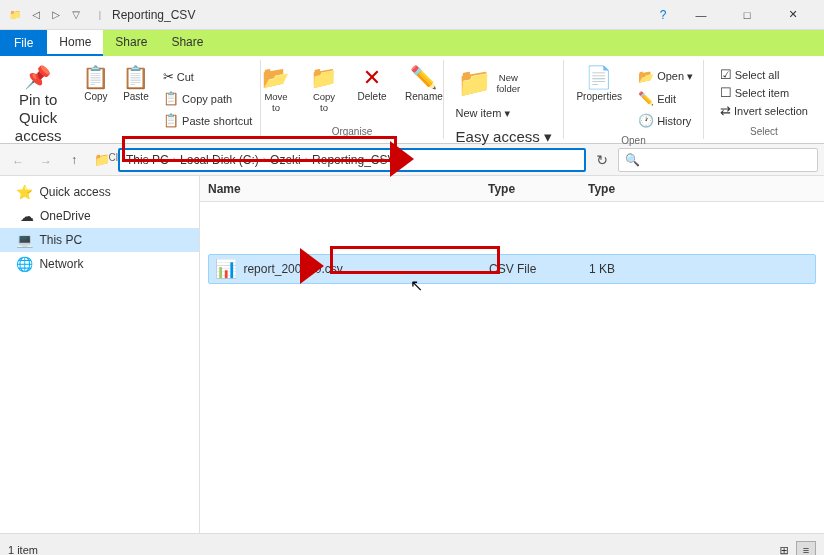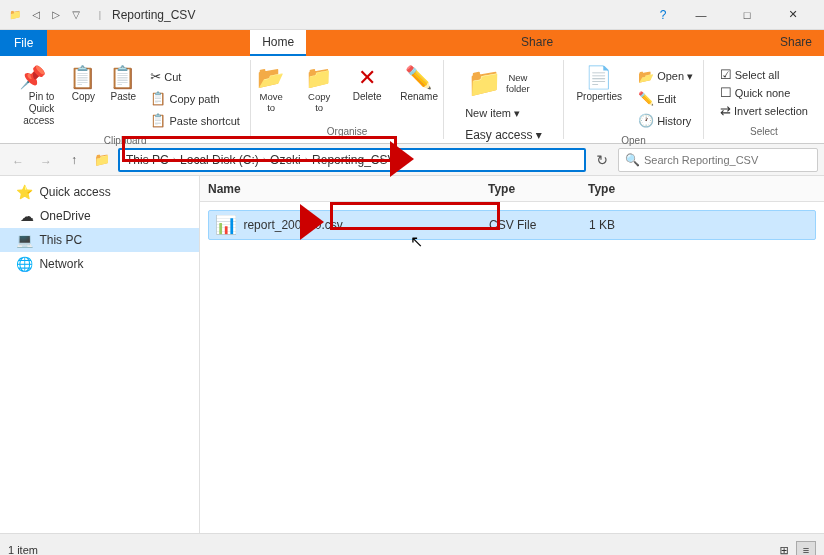--- a/index.html
+++ b/index.html
@@ -19,22 +19,21 @@
     .title-bar-title { flex: 1; font-size: 12px; color: #333; margin-left: 4px; }
     .title-bar-controls { display: flex; gap: 0; }
     .title-bar-btn { width: 46px; height: 30px; display: flex; align-items: center; justify-content: center; font-size: 11px; color: #333; cursor: pointer; }
     .title-bar-btn-help { width: 30px; height: 30px; display: flex; align-items: center; justify-content: center; font-size: 12px; color: #0078d7; cursor: pointer; }
 
     
     .ribbon-tabs {
       display: flex;
       align-items: stretch;
       height: 26px;
-      background: #f97316;
-      justify-content: space-between;
+      background: #bef264;
     }
     .ribbon-tab-file {
       background: #0078d7;
       color: white;
       padding: 0 14px;
       display: flex;
       align-items: center;
       font-size: 12px;
       cursor: pointer;
     }
@@ -314,21 +313,21 @@
   <div class="ribbon-tab">Share</div>
   <div class="ribbon-tab">Share</div>
 </div>
 
 <div class="ribbon-body">
 
   <div class="ribbon-group" style="min-width:170px;">
     <div class="ribbon-group-content">
       <div class="ribbon-btn-large">
         <div class="icon">📌</div>
-        <div class="label" style="font-size:10px; text-align:right; line-height:1.2;">Pin to Quick<br>access</div>
+        <div class="label" style="font-size:15px; text-align:center; line-height:1.2;">Pin to Quick<br>access</div>
       </div>
       <div class="ribbon-btn-large" style="min-width:36px;">
         <div class="icon">📋</div>
         <div class="label">Copy</div>
       </div>
       <div class="ribbon-btn-large" style="min-width:36px;">
         <div class="icon">📋</div>
         <div class="label">Paste</div>
       </div>
       <div class="ribbon-btns-col">
@@ -373,21 +372,21 @@
 
   <div class="ribbon-group" style="min-width:120px;">
     <div class="ribbon-group-content" style="flex-direction:column; align-items:flex-start; gap:2px;">
       <div class="ribbon-btn-large" style="flex-direction:row; align-items:center; gap:4px; padding:4px 6px;">
         <div class="icon" style="font-size:28px;">📁</div>
         <div class="label" style="font-size:9.5px; line-height:1.2;">New<br>folder</div>
       </div>
       <div class="ribbon-btn-small" style="font-size:11px;">
         <span>New item ▾</span>
       </div>
-      <div class="ribbon-btn-small" style="font-size:12px;">
+      <div class="ribbon-btn-small" style="font-size:15px;">
         <span>Easy access ▾</span>
       </div>
     </div>
     <div class="ribbon-group-label">New</div>
   </div>
 
   <div class="ribbon-group" style="min-width:140px;">
     <div class="ribbon-group-content" style="gap:4px;">
       <div class="ribbon-btn-large">
         <div class="icon">📄</div>
@@ -413,21 +412,21 @@
 
   <div class="ribbon-group" style="min-width:120px;">
     <div class="ribbon-group-content">
       <div class="select-group-content">
         <div class="select-btn">
           <span class="icon">☑</span>
           <span>Select all</span>
         </div>
         <div class="select-btn">
           <span class="icon">☐</span>
-          <span>Quick none</span>
+          <span>Select item</span>
         </div>
         <div class="select-btn">
           <span class="icon">⇄</span>
           <span>Invert selection</span>
         </div>
       </div>
     </div>
     <div class="ribbon-group-label">Select</div>
   </div>
 
@@ -451,21 +450,20 @@
       <span>Ozeki</span>
       <span class="breadcrumb-sep">›</span>
     </span>
     <span class="breadcrumb-item current">
       <span>Reporting_CSV</span>
     </span>
   </div>
   <div class="refresh-btn">↻</div>
   <div class="search-bar">
     <span class="search-icon">🔍</span>
-    <input type="text" placeholder="Search Reporting_CSV" style="">
   </div>
 </div>
 
 <div class="main-area">
 
   <div class="sidebar">
     <div class="sidebar-item">
       <span class="si-icon">⭐</span>
       <span>Quick access</span>
     </div>
@@ -476,21 +474,21 @@
     <div class="sidebar-item active">
       <span class="si-icon">💻</span>
       <span>This PC</span>
     </div>
     <div class="sidebar-item">
       <span class="si-icon">🌐</span>
       <span>Network</span>
     </div>
   </div>
 
-  <div class="file-area" style="position:relative;">
+  <div class="file-area" style="position:relative;gap:44px;">
     <div class="file-list-header">
       <div class="col-name">Name</div>
       <div class="col-type">Type</div>
       <div class="col-size">Type</div>
     </div>
     <div class="file-list-body" style="position:relative;">
       <div class="file-item selected">
         <div class="file-item-name">
           <span class="file-item-icon">📊</span>
           <span>report_200910.csv</span>

